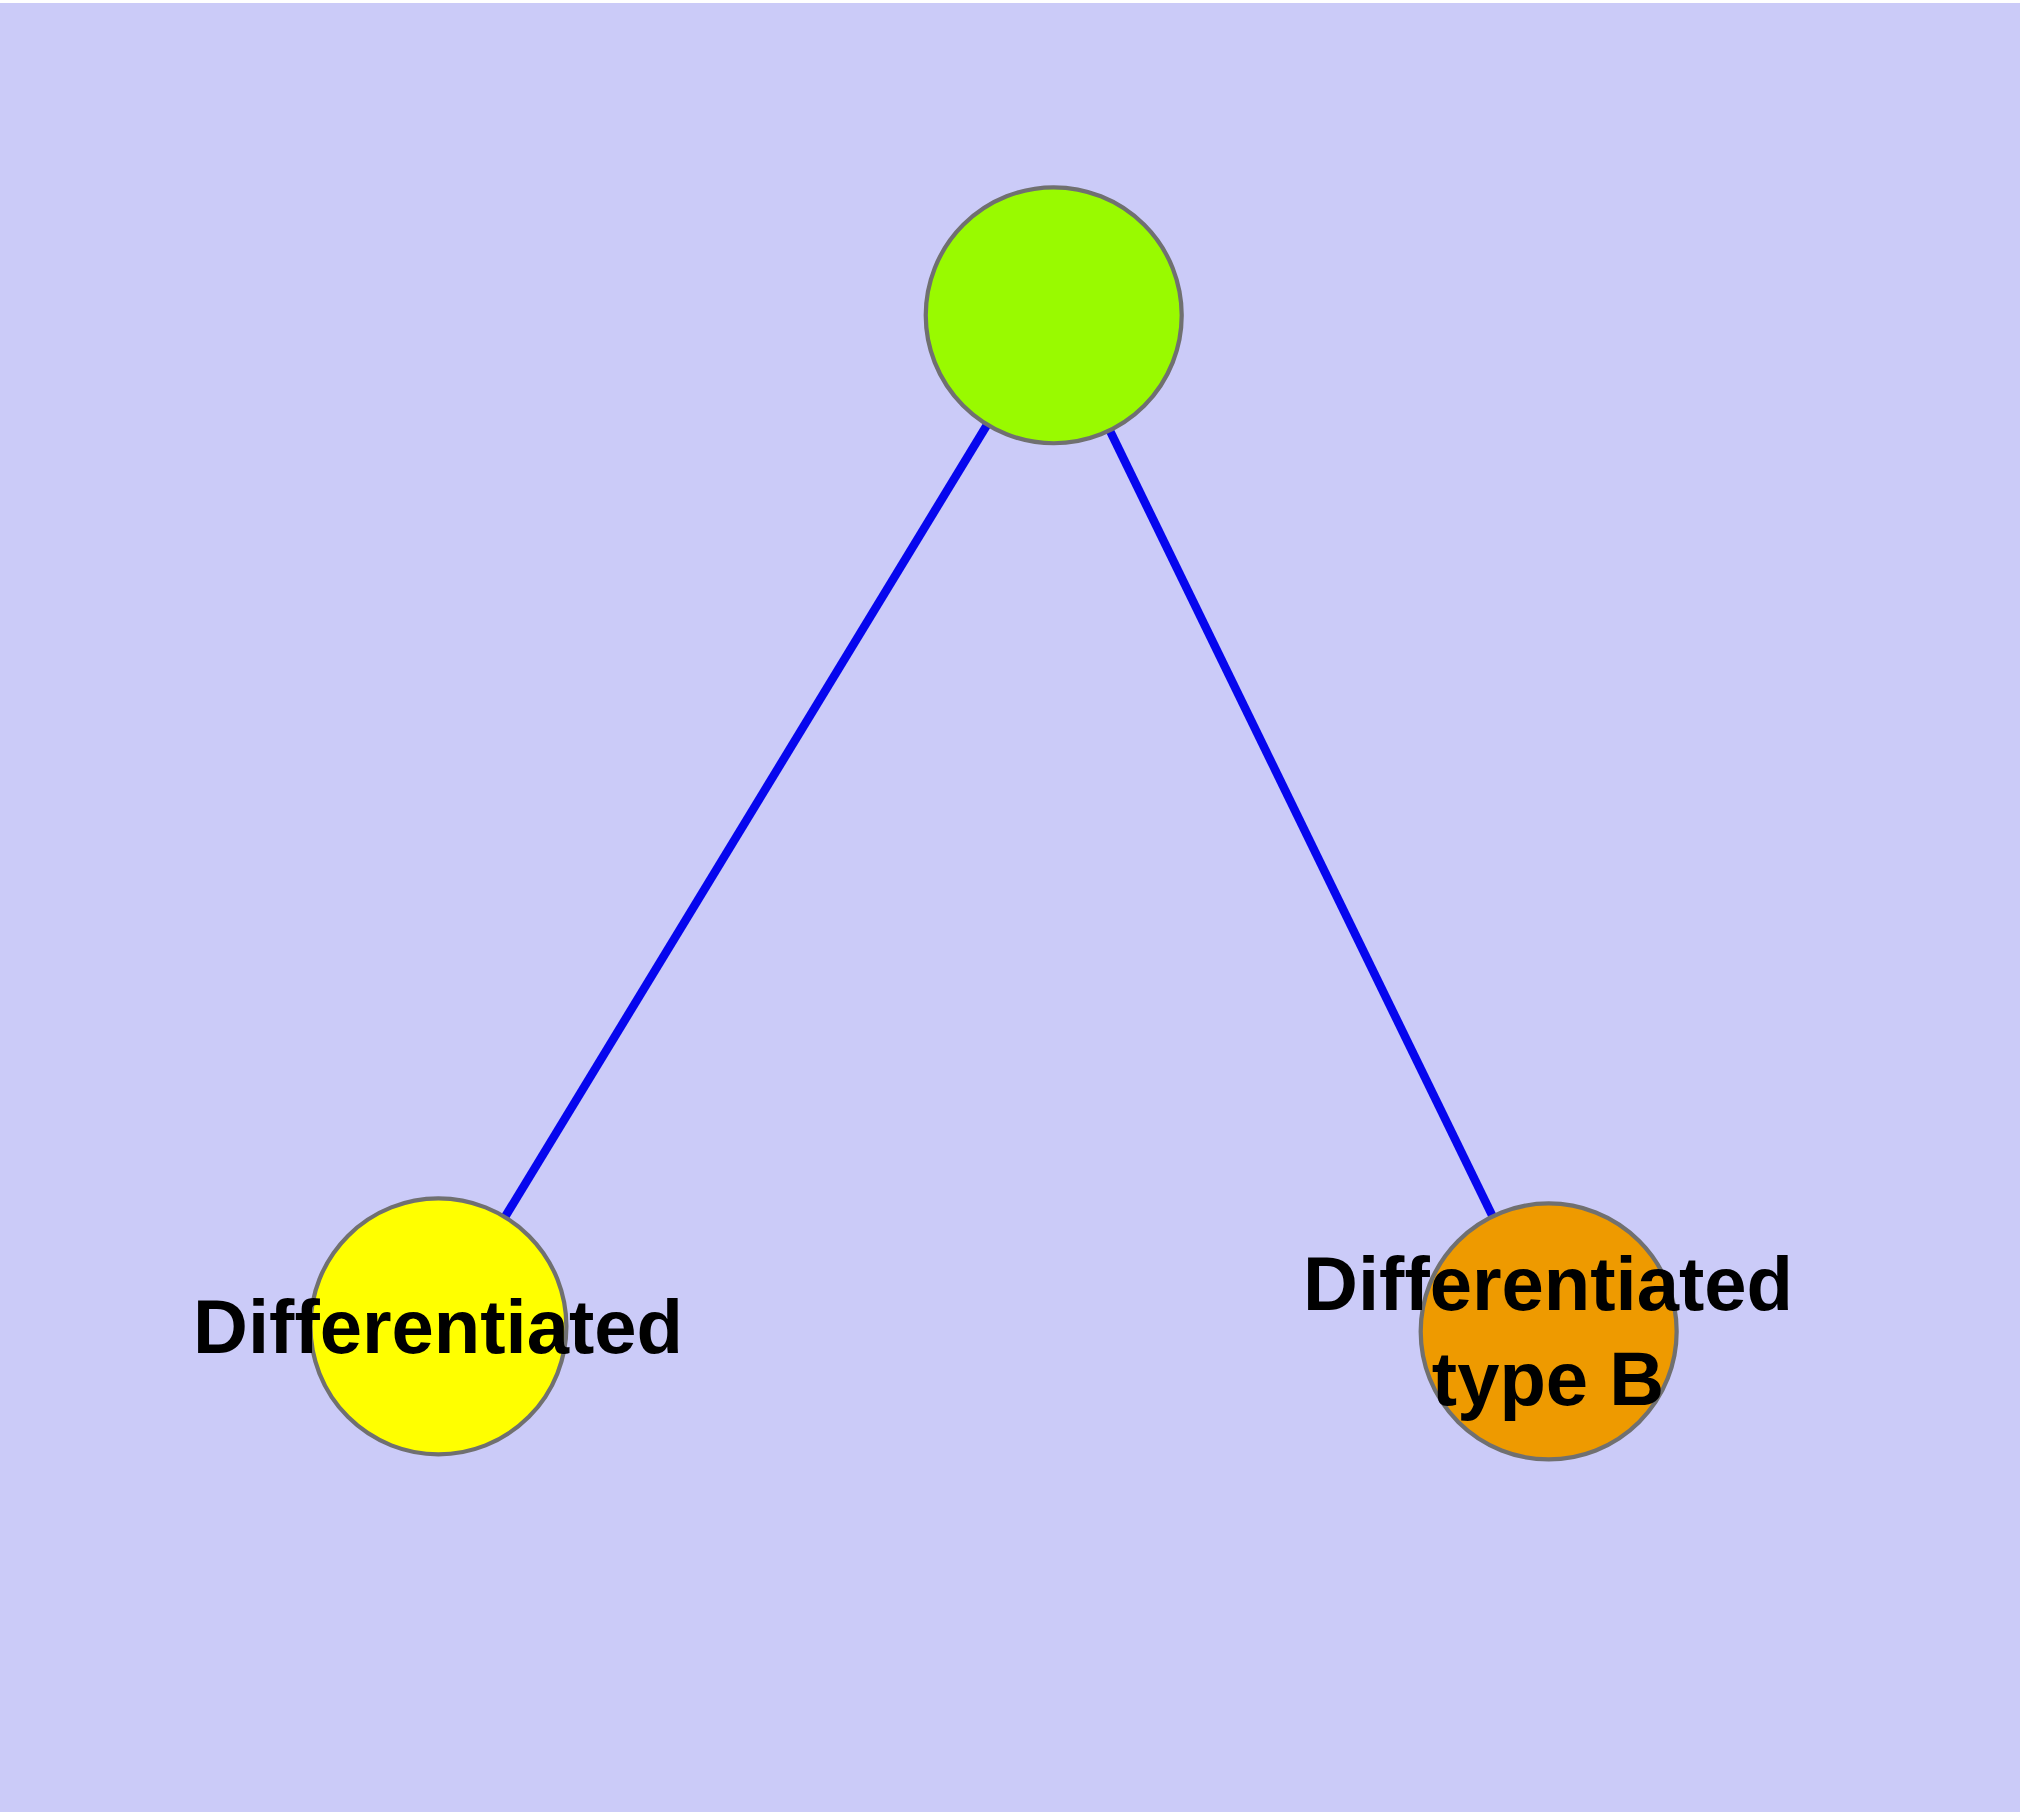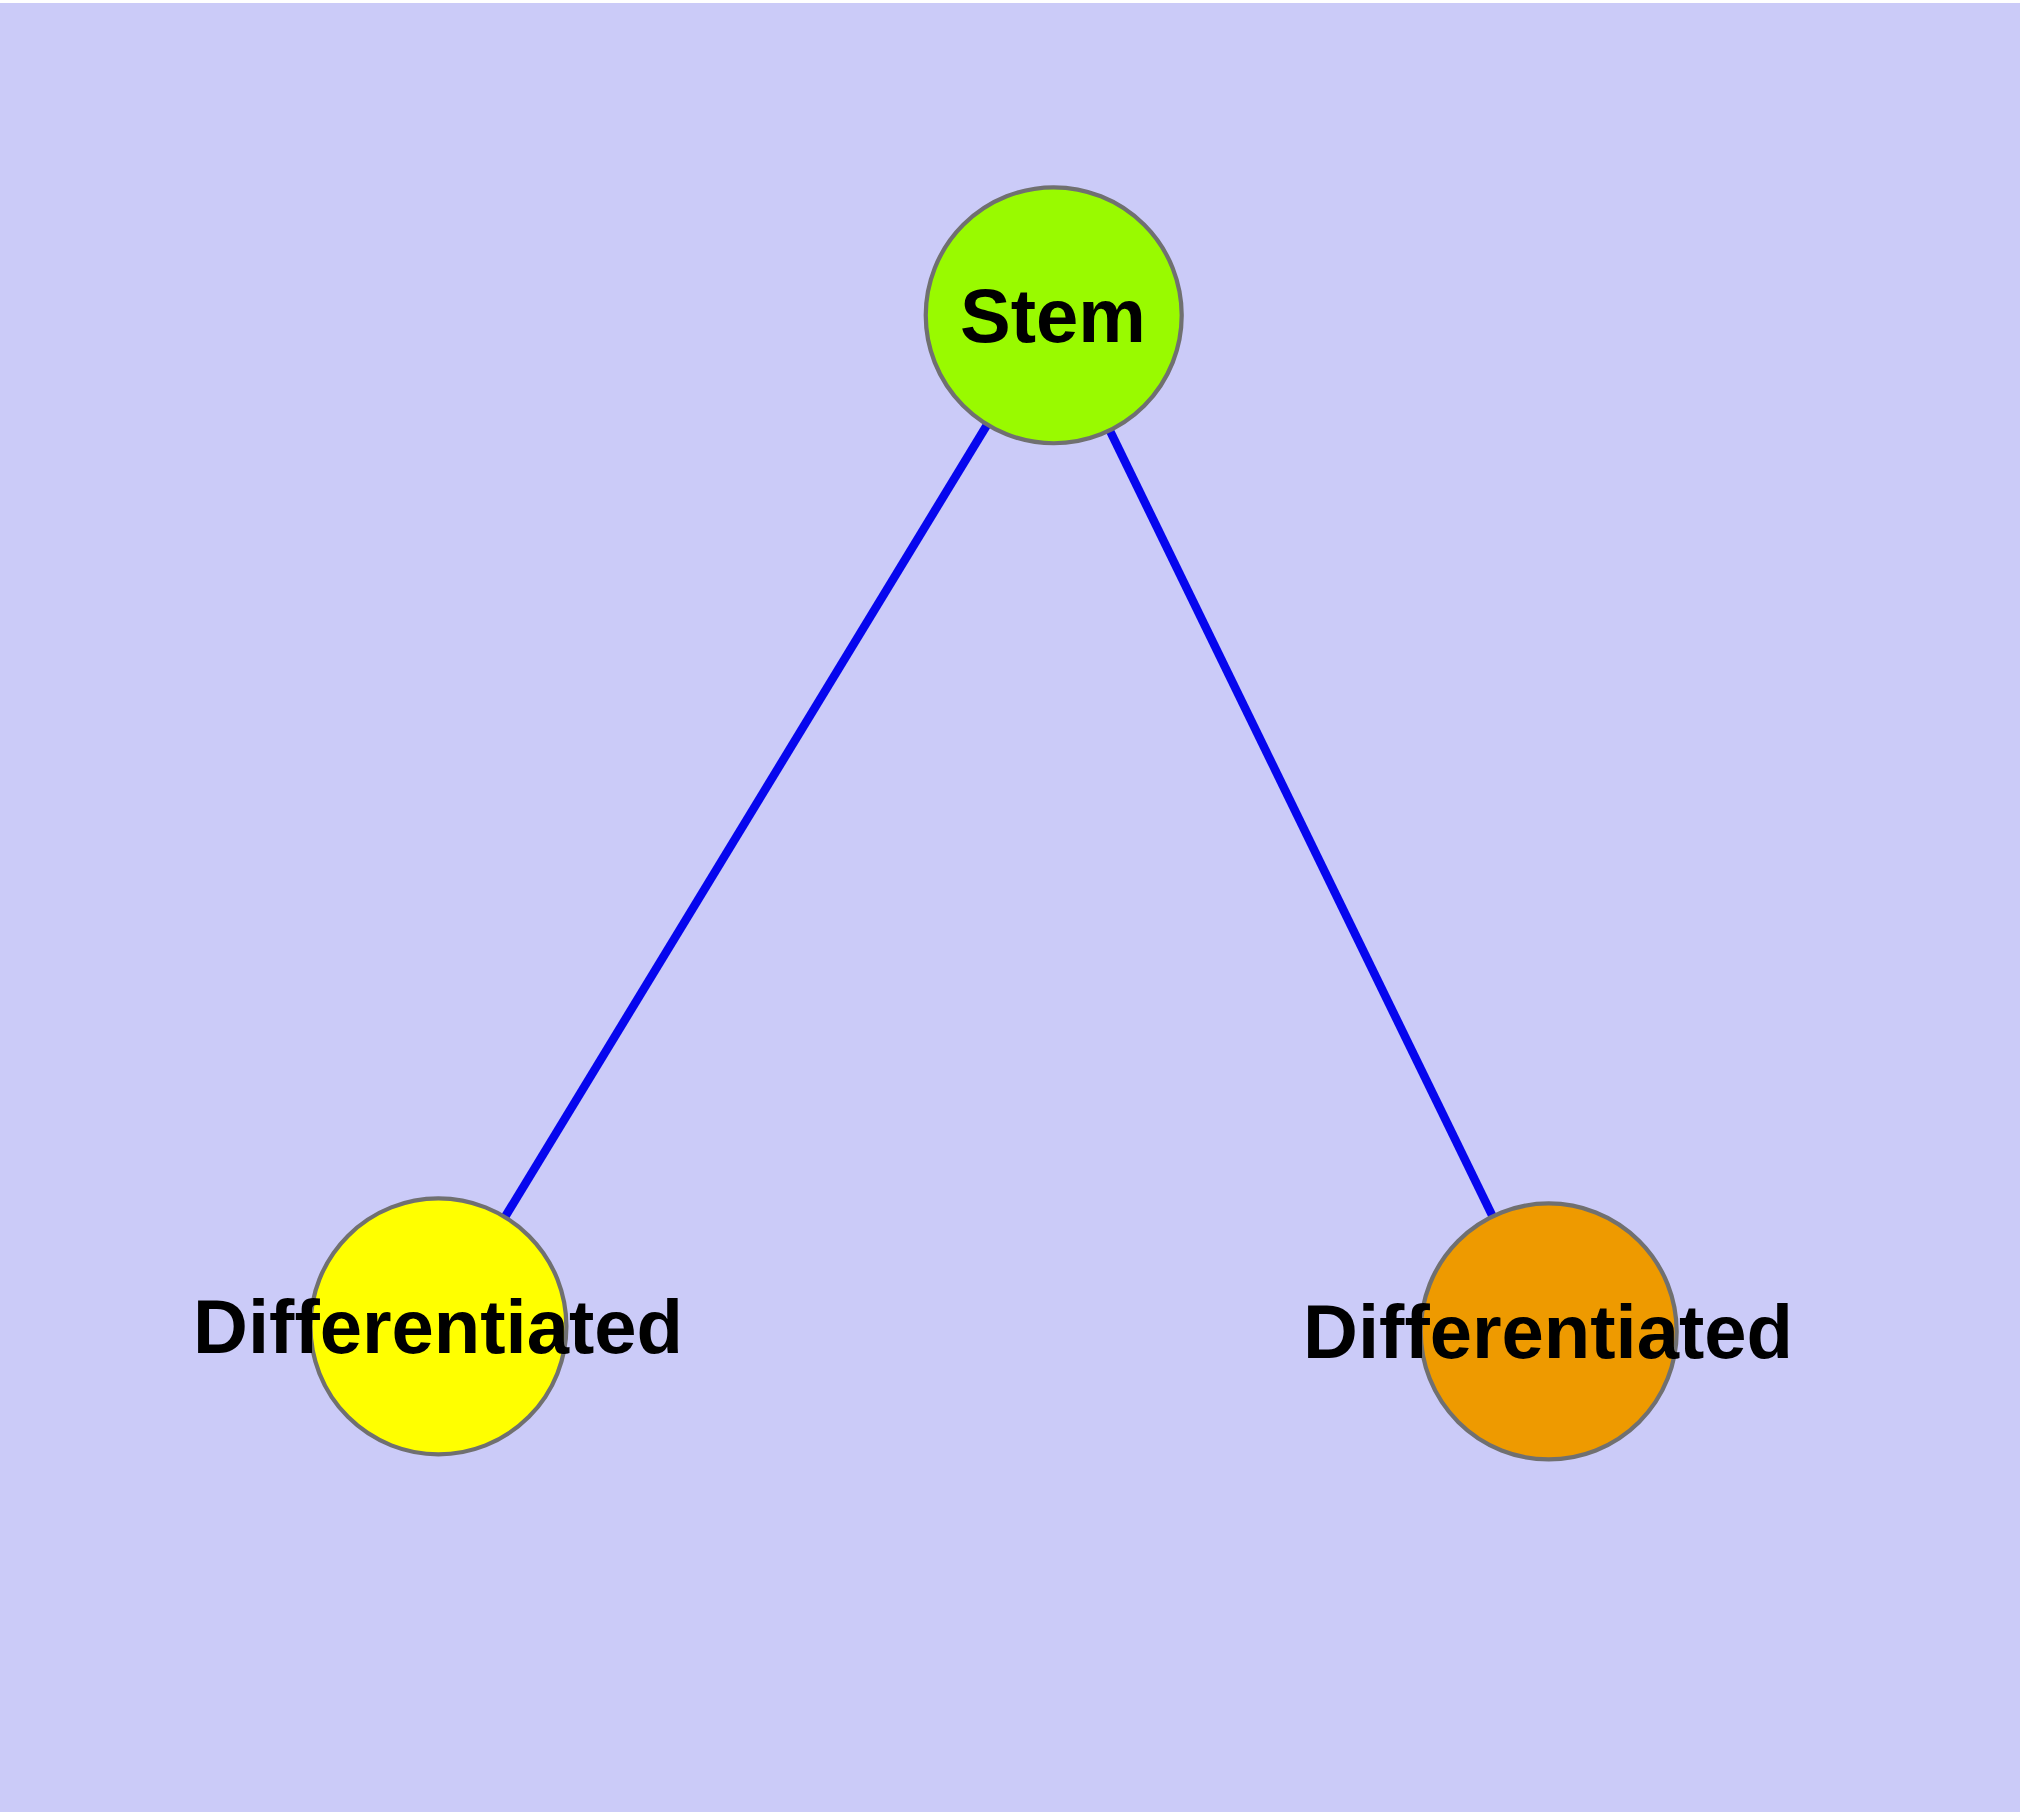--- a/index.html
+++ b/index.html
@@ -53,24 +53,22 @@
 <div class="canvas" style="background: rgb(203, 203, 248);">
   <svg class="graph" xmlns="http://www.w3.org/2000/svg" viewBox="0 0 2384 2138">
       <line x1="1243" y1="372" x2="517" y2="1565" stroke="#0606EE" stroke-width="10"></line>
       <line x1="1243" y1="372" x2="1827" y2="1571" stroke="#0606EE" stroke-width="10"></line>
       <circle cx="1243" cy="372" r="151" fill="#99FA00" stroke="#707070" stroke-width="5"></circle>
       <circle cx="517" cy="1565" r="151" fill="#FFFF00" stroke="#707070" stroke-width="5"></circle>
       <circle cx="1827" cy="1571" r="151" fill="#EE9A00" stroke="#707070" stroke-width="5"></circle>
     </svg>
   <div class="top-margin" style="background: rgb(255, 255, 255);"></div>
   <div class="label-layer">
-      <div class="node-label" style="left: 1053px; top: 315px; color: rgb(0, 0, 0);">
-        <div>Stem</div>
-      </div>
       <div class="node-label" style="left: 438px; top: 1326px; color: rgb(0, 0, 0);">
         <div>Differentiated</div>
       </div>
       <div class="node-label" style="left: 1548px; top: 1331px; color: rgb(0, 0, 0);">
         <div>Differentiated</div>
+        <div>type B</div>
       </div>
     </div>
 </div>
 
 
 </body></html>

